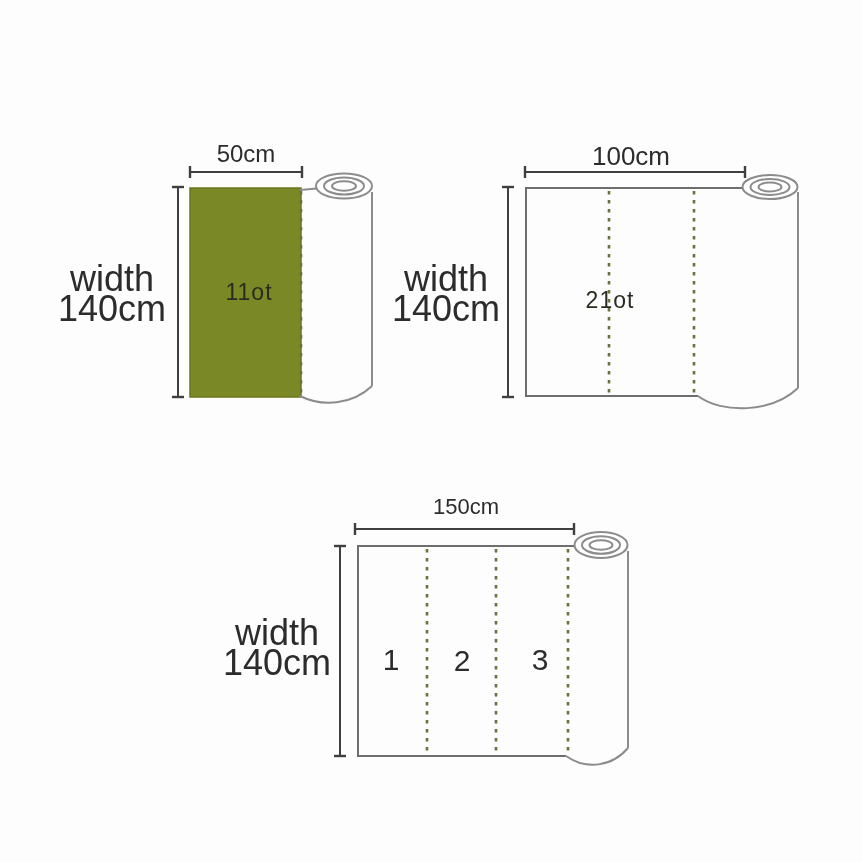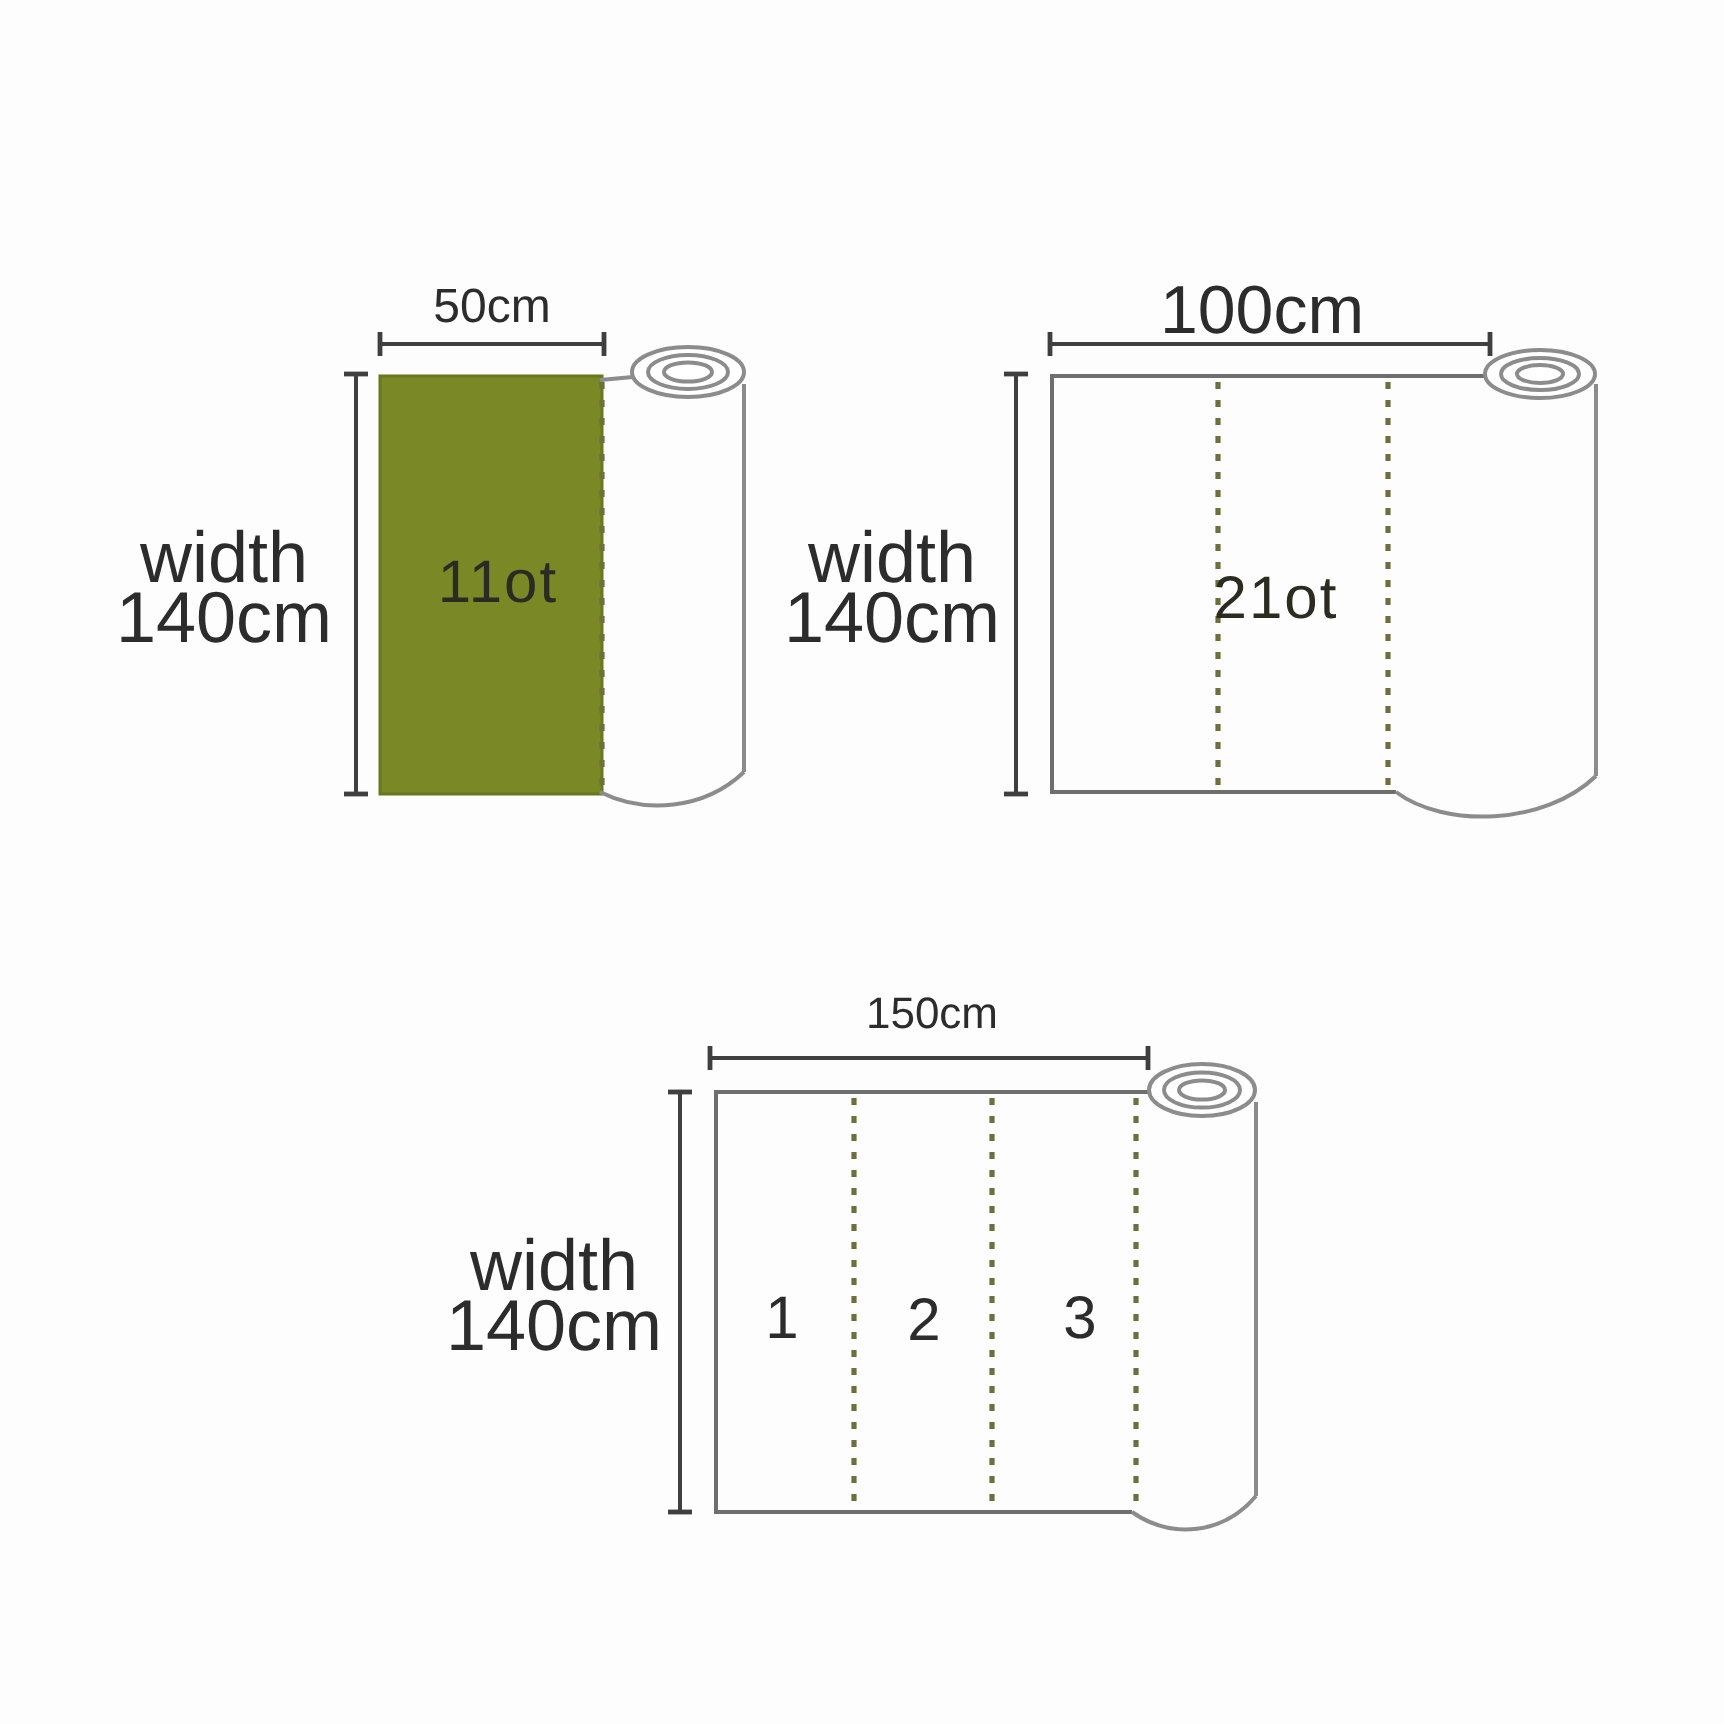--- a/index.html
+++ b/index.html
@@ -1,24 +1,24 @@
 <!DOCTYPE html>
 <html><head>
 <meta charset="utf-8">
 <style>
   html, body { margin: 0; padding: 0; }
   body { width: 862px; height: 862px; background: #fdfdfd; font-family: "Liberation Sans", sans-serif; }
   .canvas { position: relative; width: 847px; height: 862px; overflow: hidden; }
   svg.shapes { position: absolute; left: 0; top: 0; }
   .label { position: absolute; transform: translate(-50%, -50%); color: #2c2c2c; white-space: nowrap; text-align: center; }
   .len-label-1 { font-size: 24px; }
-  .len-label-2 { font-size: 34px; }
+  .len-label-2 { font-size: 26px; }
   .len-label-3 { font-size: 22px; }
   .width-label { font-size: 36px; line-height: 30px; }
-  .lot-label { font-size: 30px; color: #2b2b22; letter-spacing: 1px; }
+  .lot-label { font-size: 23px; color: #2b2b22; letter-spacing: 1px; }
   .section-num { font-size: 30px; color: #2c2c2c; }
 </style>
 </head>
 <body>
 
 <div class="canvas">
 
   <svg class="shapes" width="862" height="862" viewBox="0 0 862 862">
 
     <g>
@@ -86,21 +86,21 @@
     <div>width</div>
     <div>140cm</div>
   </div>
   <div class="label lot-label" style="left:249px; top:292px;">11ot</div>
 
   <div class="label len-label-2" style="left:631px; top:156px;">100cm</div>
   <div class="label width-label" style="left:446px; top:294px;">
     <div>width</div>
     <div>140cm</div>
   </div>
-  <div class="label lot-label" style="left:610px; top:300px;margin-left:28px;">21ot</div>
+  <div class="label lot-label" style="left:610px; top:300px;">21ot</div>
 
   <div class="label len-label-3" style="left:466px; top:507px;">150cm</div>
   <div class="label width-label" style="left:277px; top:648px;">
     <div>width</div>
     <div>140cm</div>
   </div>
   <div class="label section-num" style="left:391px; top:660px;">1</div>
   <div class="label section-num" style="left:462px; top:661px;">2</div>
   <div class="label section-num" style="left:540px; top:660px;">3</div>
 

